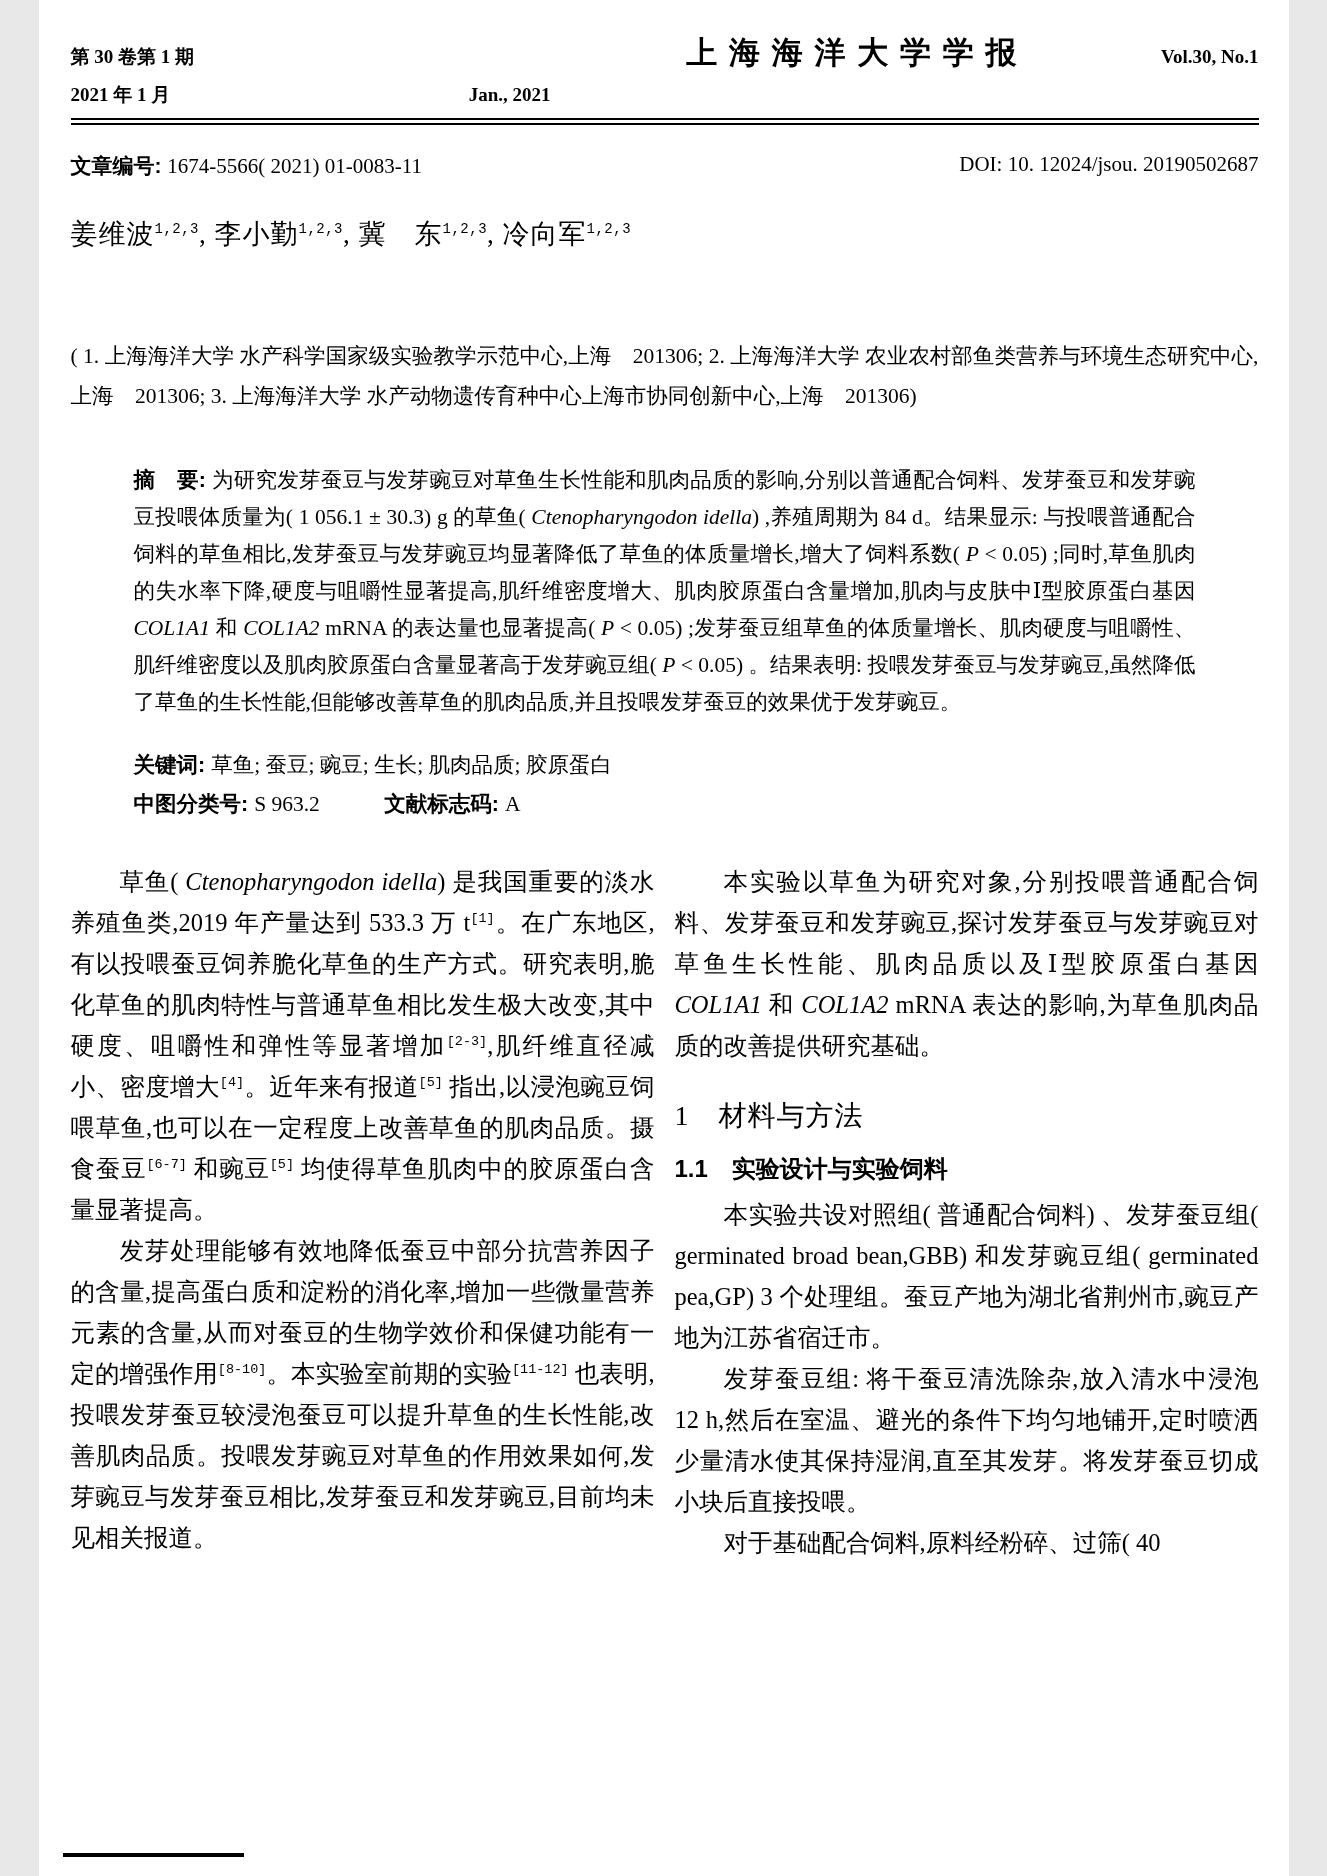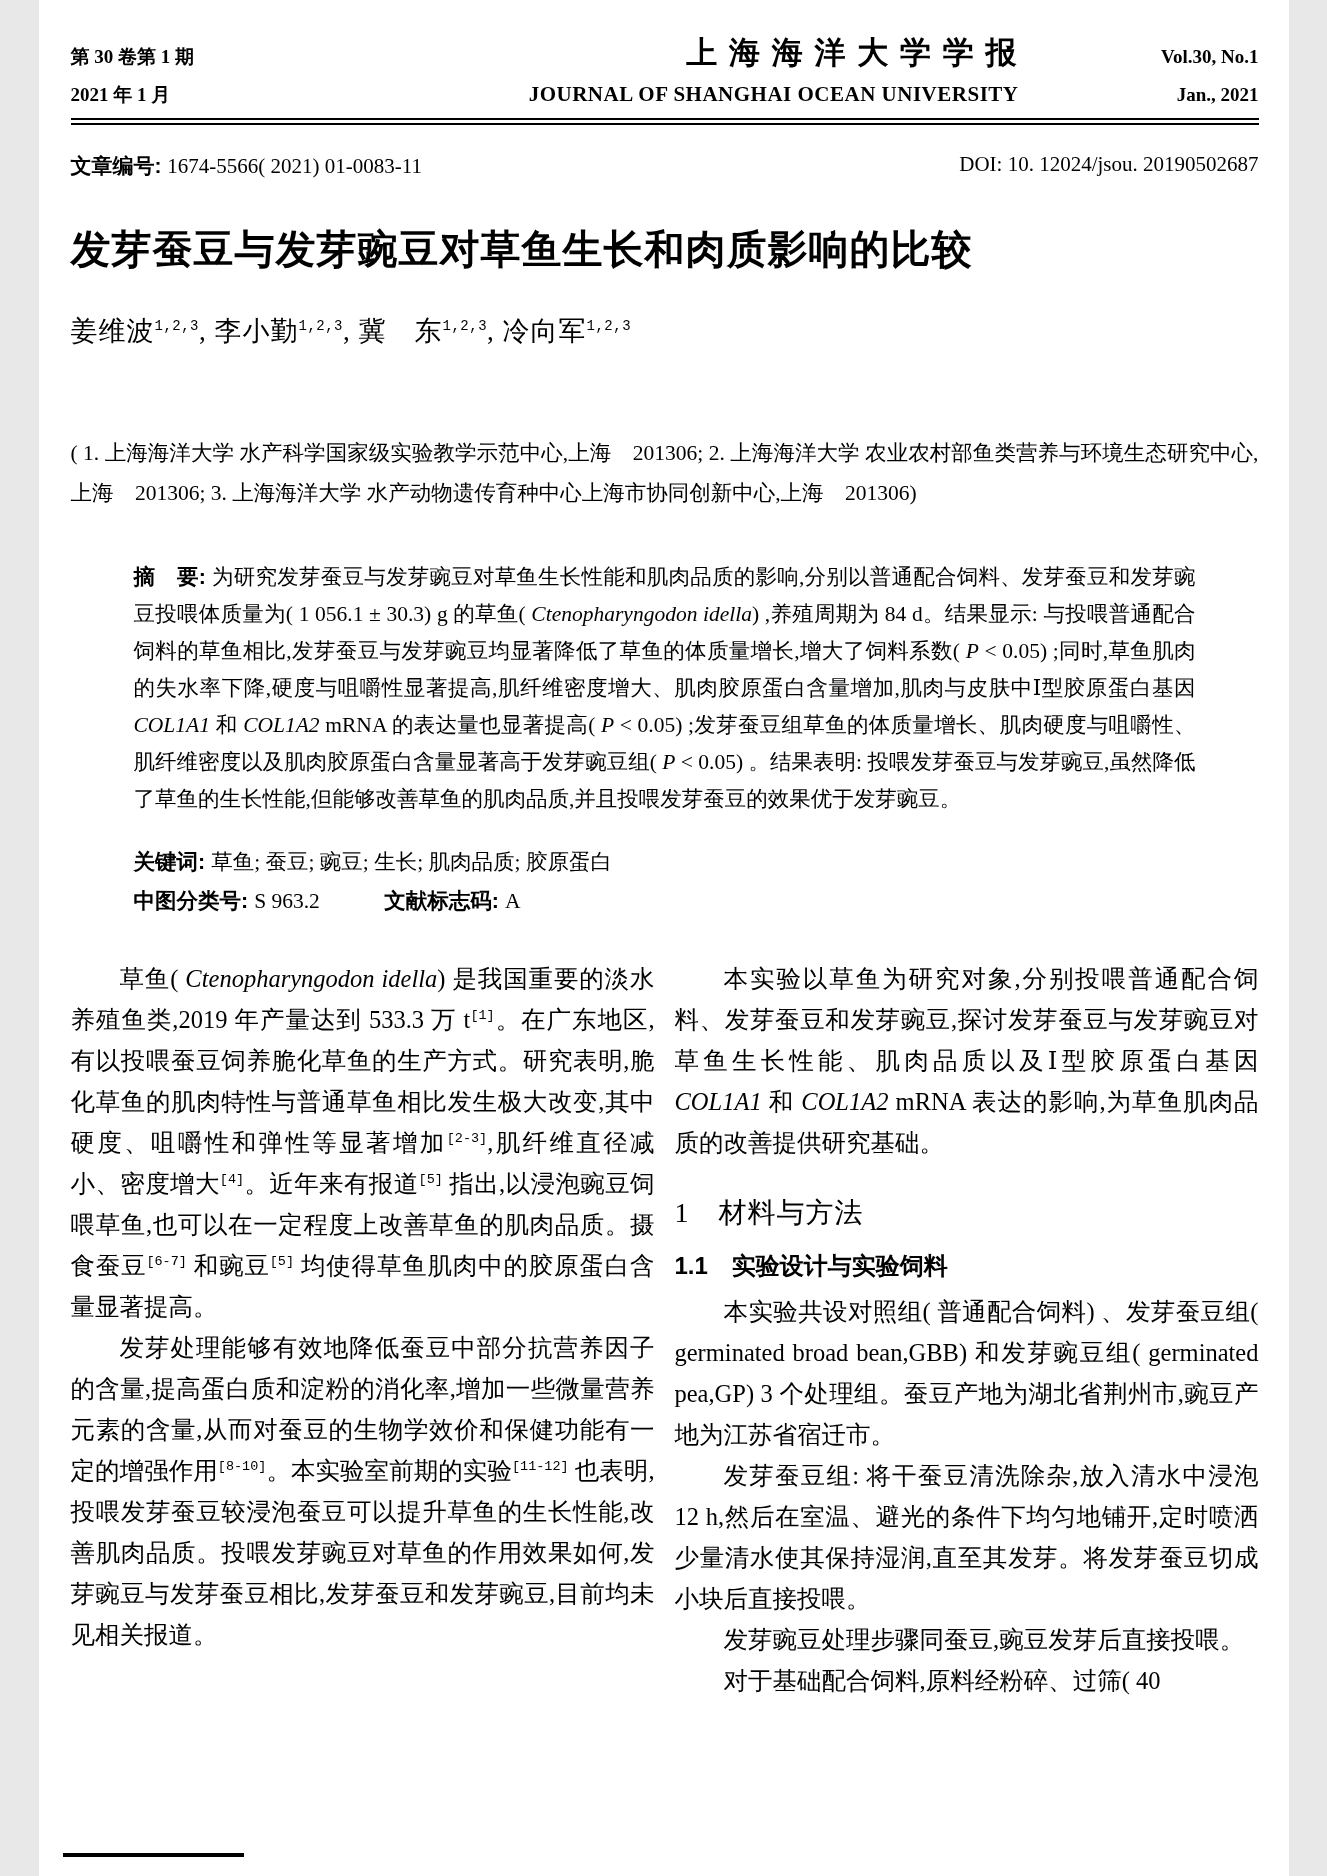--- a/index.html
+++ b/index.html
@@ -62,32 +62,30 @@
 <div class="page">
 
   <header>
     <div class="hrow hrow1">
       <span class="left">第 30 卷第 1 期</span>
       <span class="center">上 海 海 洋 大 学 学 报</span>
       <span class="right">Vol.30, No.1</span>
     </div>
     <div class="hrow hrow2">
       <span class="left">2021 年 1 月</span>
-      <span class="center">JOURNAL OF SHANGHAI OCEAN UNIVERSITY</span>
       <span class="right">Jan., 2021</span>
     </div>
     <div class="double-rule"></div>
   </header>
 
   <div class="meta-row">
     <span><b class="heiti">文章编号: </b><span>1674-5566( 2021) 01-0083-11</span></span>
     <span><span>DOI: 10. 12024/jsou. 20190502687</span></span>
   </div>
 
-  <h1 class="article-title heiti">发芽蚕豆与发芽豌豆对草鱼生长和肉质影响的比较</h1>
 
   <div class="authors-line"><span>姜维波</span><sup>1,2,3</sup><span>, </span><span>李小勤</span><sup>1,2,3</sup><span>, </span><span>冀　东</span><sup>1,2,3</sup><span>, </span><span>冷向军</span><sup>1,2,3</sup></div>
 
   <div class="affiliation"><span>( 1. 上海海洋大学 水产科学国家级实验教学示范中心,上海 201306; 2. 上海海洋大学 农业农村部鱼类营养与环境生态研究中心,上海 201306; 3. 上海海洋大学 水产动物遗传育种中心上海市协同创新中心,上海 201306)</span></div>
 
   <section class="abstract-block">
     <p class="abstract-text"><b class="heiti">摘 要: </b><span>为研究发芽蚕豆与发芽豌豆对草鱼生长性能和肌肉品质的影响,分别以普通配合饲料、发芽蚕豆和发芽豌豆投喂体质量为( 1 056.1 ± 30.3) g 的草鱼( </span><i>Ctenopharyngodon idella</i><span>) ,养殖周期为 84 d。结果显示: 与投喂普通配合饲料的草鱼相比,发芽蚕豆与发芽豌豆均显著降低了草鱼的体质量增长,增大了饲料系数( </span><i>P</i><span> &lt; 0.05) ;同时,草鱼肌肉的失水率下降,硬度与咀嚼性显著提高,肌纤维密度增大、肌肉胶原蛋白含量增加,肌肉与皮肤中Ⅰ型胶原蛋白基因 </span><i>COL1A1</i><span> 和 </span><i>COL1A2</i><span> mRNA 的表达量也显著提高( </span><i>P</i><span> &lt; 0.05) ;发芽蚕豆组草鱼的体质量增长、肌肉硬度与咀嚼性、肌纤维密度以及肌肉胶原蛋白含量显著高于发芽豌豆组( </span><i>P</i><span> &lt; 0.05) 。结果表明: 投喂发芽蚕豆与发芽豌豆,虽然降低了草鱼的生长性能,但能够改善草鱼的肌肉品质,并且投喂发芽蚕豆的效果优于发芽豌豆。</span></p>
     <p class="kw-line"><b class="heiti">关键词: </b><span>草鱼; 蚕豆; 豌豆; 生长; 肌肉品质; 胶原蛋白</span></p>
     <p class="clc-line"><b class="heiti">中图分类号: </b><span>S 963.2</span><span>   </span><b class="heiti">文献标志码: </b><span>A</span></p>
   </section>
@@ -96,20 +94,19 @@
     <div class="col">
         <p class="p"><span>草鱼( </span><i>Ctenopharyngodon idella</i><span>) 是我国重要的淡水养殖鱼类,2019 年产量达到 533.3 万 t</span><sup>[1]</sup><span>。在广东地区,有以投喂蚕豆饲养脆化草鱼的生产方式。研究表明,脆化草鱼的肌肉特性与普通草鱼相比发生极大改变,其中硬度、咀嚼性和弹性等显著增加</span><sup>[2-3]</sup><span>,肌纤维直径减小、密度增大</span><sup>[4]</sup><span>。近年来有报道</span><sup>[5]</sup><span> 指出,以浸泡豌豆饲喂草鱼,也可以在一定程度上改善草鱼的肌肉品质。摄食蚕豆</span><sup>[6-7]</sup><span> 和豌豆</span><sup>[5]</sup><span> 均使得草鱼肌肉中的胶原蛋白含量显著提高。</span></p>
         <p class="p"><span>发芽处理能够有效地降低蚕豆中部分抗营养因子的含量,提高蛋白质和淀粉的消化率,增加一些微量营养元素的含量,从而对蚕豆的生物学效价和保健功能有一定的增强作用</span><sup>[8-10]</sup><span>。本实验室前期的实验</span><sup>[11-12]</sup><span> 也表明,投喂发芽蚕豆较浸泡蚕豆可以提升草鱼的生长性能,改善肌肉品质。投喂发芽豌豆对草鱼的作用效果如何,发芽豌豆与发芽蚕豆相比,发芽蚕豆和发芽豌豆,目前均未见相关报道。</span></p>
       </div>
     <div class="col">
         <p class="p"><span>本实验以草鱼为研究对象,分别投喂普通配合饲料、发芽蚕豆和发芽豌豆,探讨发芽蚕豆与发芽豌豆对草鱼生长性能、肌肉品质以及Ⅰ型胶原蛋白基因 </span><i>COL1A1</i><span> 和 </span><i>COL1A2</i><span> mRNA 表达的影响,为草鱼肌肉品质的改善提供研究基础。</span></p>
         <div class="h1"><span>1 材料与方法</span></div>
         <div class="h2"><span>1.1 实验设计与实验饲料</span></div>
         <p class="p"><span>本实验共设对照组( 普通配合饲料) 、发芽蚕豆组( germinated broad bean,GBB) 和发芽豌豆组( germinated pea,GP) 3 个处理组。蚕豆产地为湖北省荆州市,豌豆产地为江苏省宿迁市。</span></p>
         <p class="p"><span>发芽蚕豆组: 将干蚕豆清洗除杂,放入清水中浸泡 12 h,然后在室温、避光的条件下均匀地铺开,定时喷洒少量清水使其保持湿润,直至其发芽。将发芽蚕豆切成小块后直接投喂。</span></p>
-        <p class="p"><span>发芽豌豆处理步骤同蚕豆,豌豆发芽后直接投喂。</span></p>
         <p class="p"><span>对于基础配合饲料,原料经粉碎、过筛( 40</span></p>
       </div>
   </div>
 
   <div class="footnote-rule"></div>
 
 </div>
 
 </body></html>

